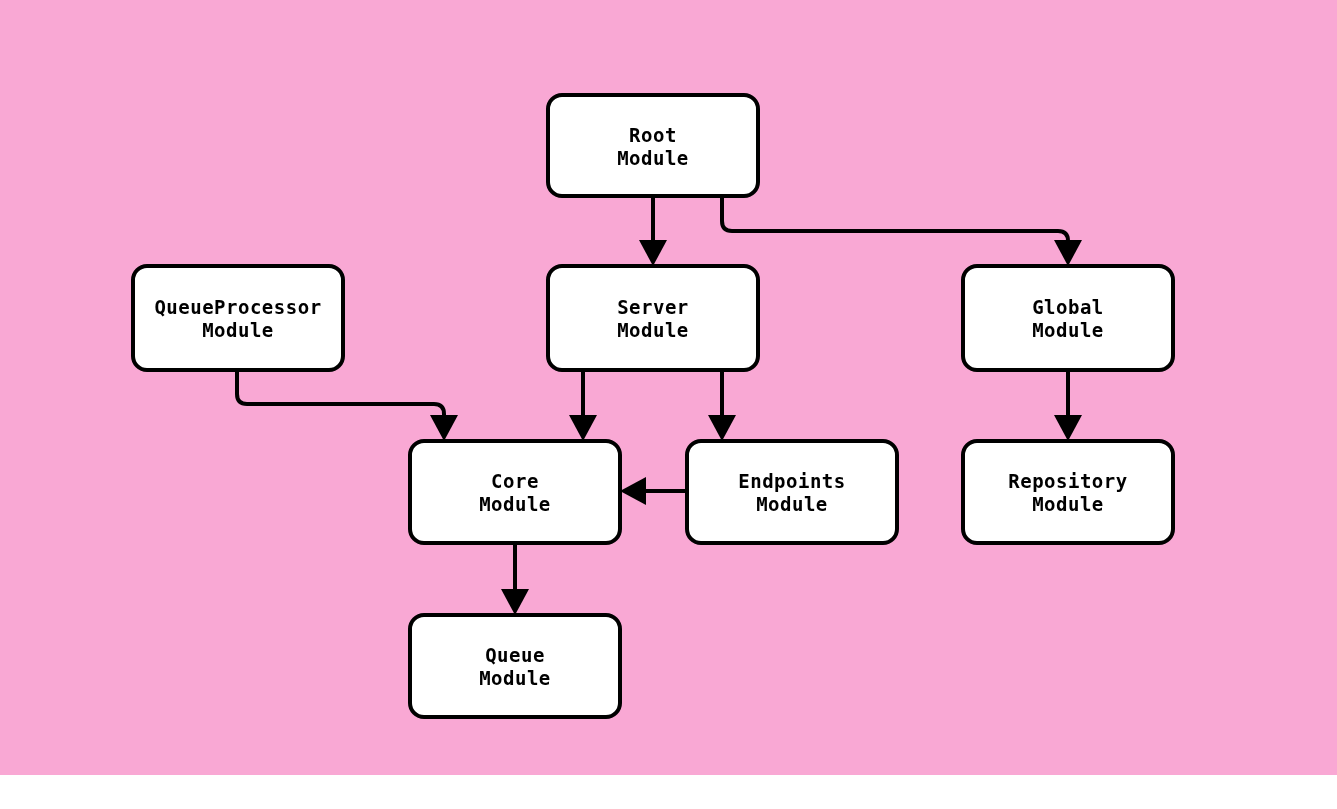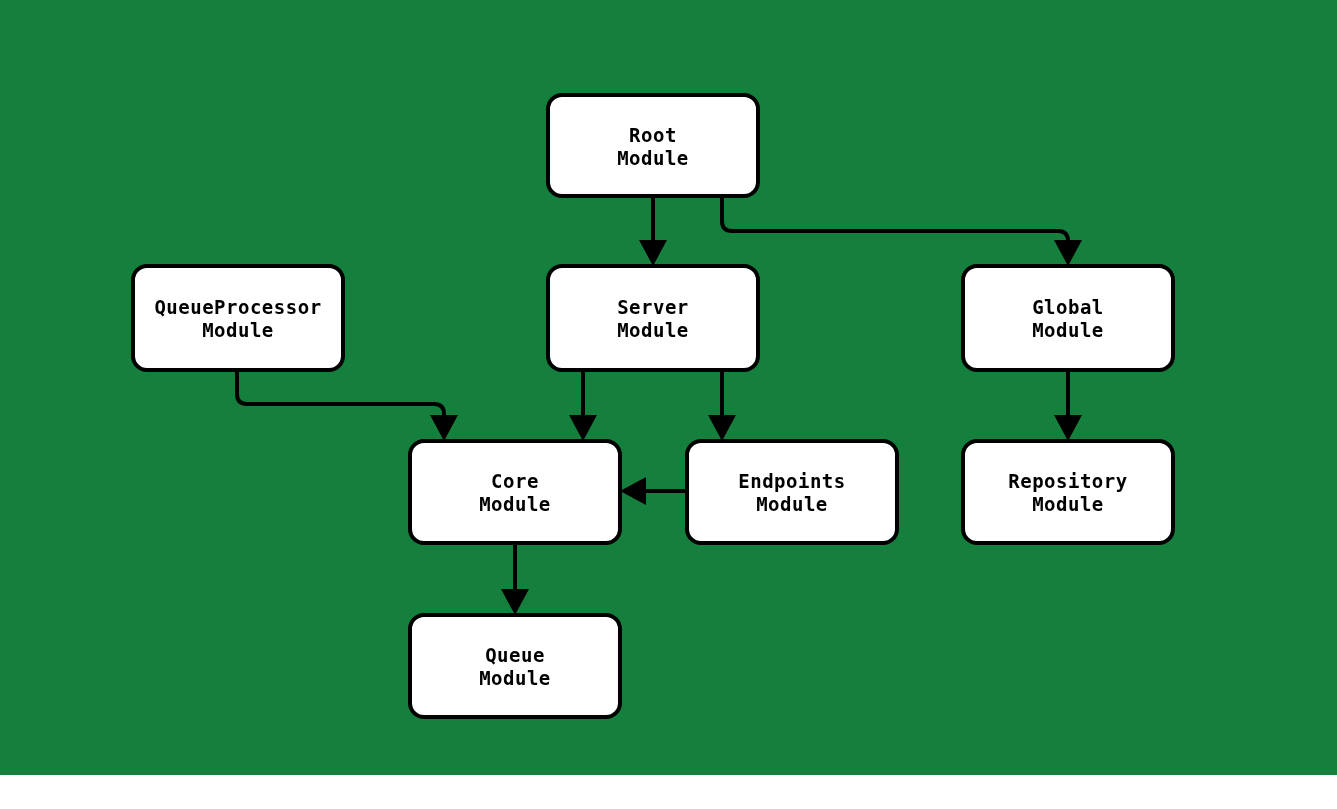--- a/index.html
+++ b/index.html
@@ -10,21 +10,21 @@
   body {
     width: 1337px;
     height: 809px;
     font-family: "DejaVu Sans Mono", monospace;
     overflow: hidden;
   }
   #diagram-root {
     position: relative;
     width: 1337px;
     height: 775px;
-    background: #15803d;
+    background: #f9a8d4;
   }
   svg#diagram-svg {
     position: absolute;
     top: 0;
     left: 0;
     width: 1337px;
     height: 809px;
     display: block;
   }
   .node-box {

